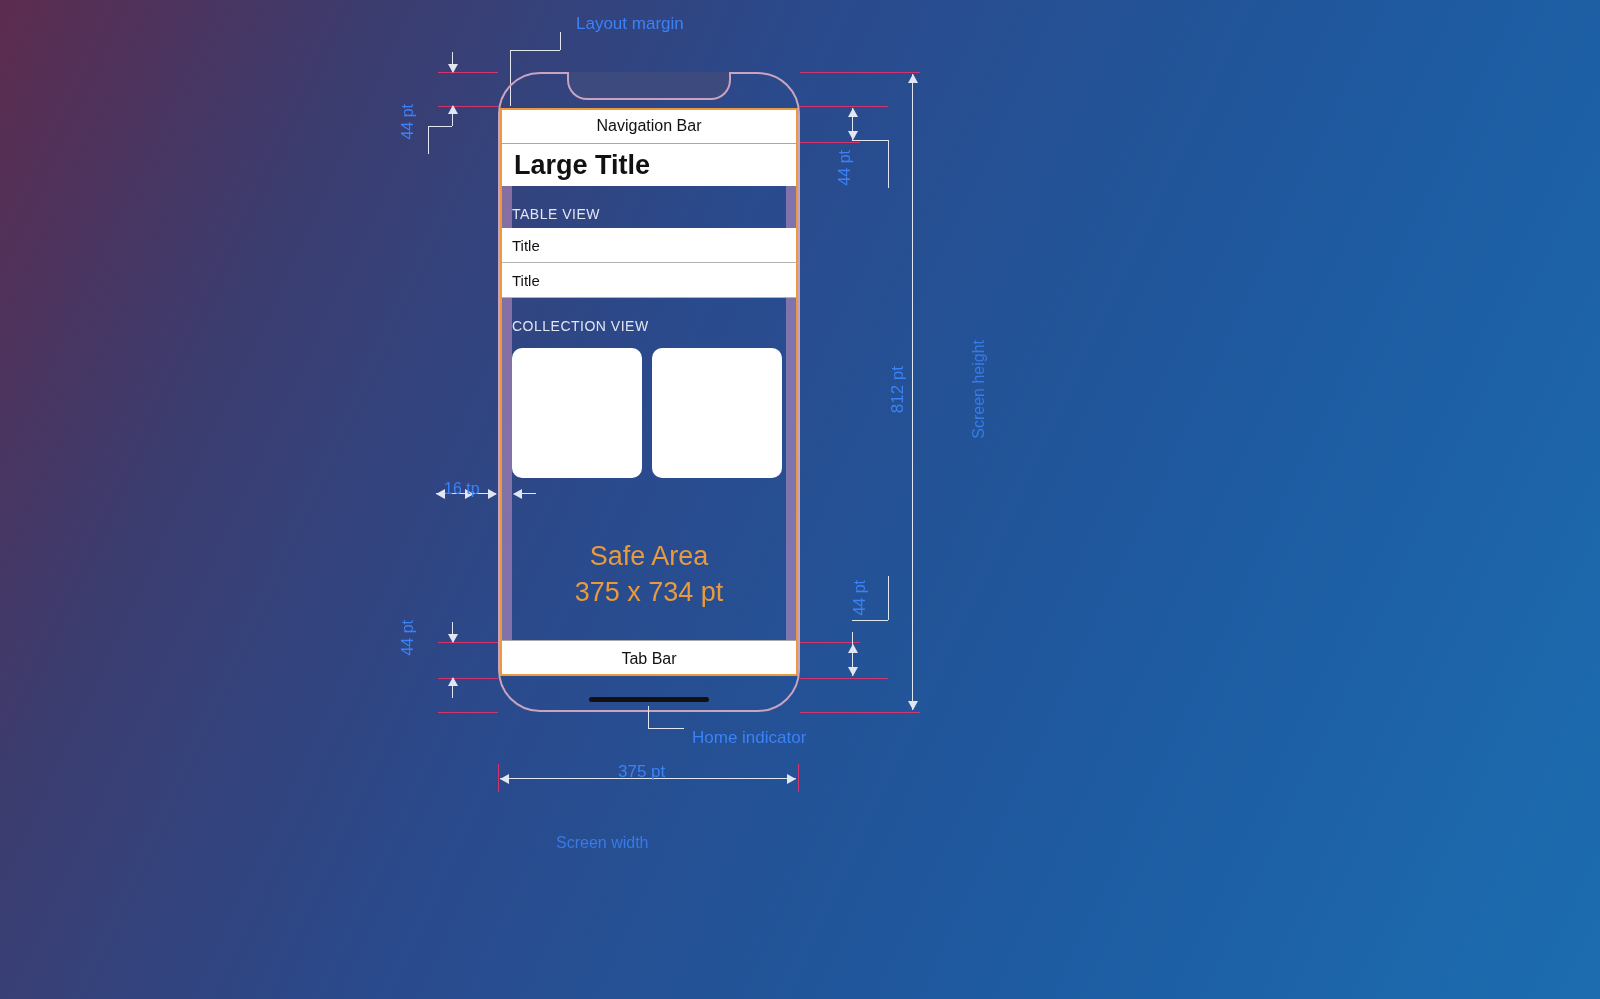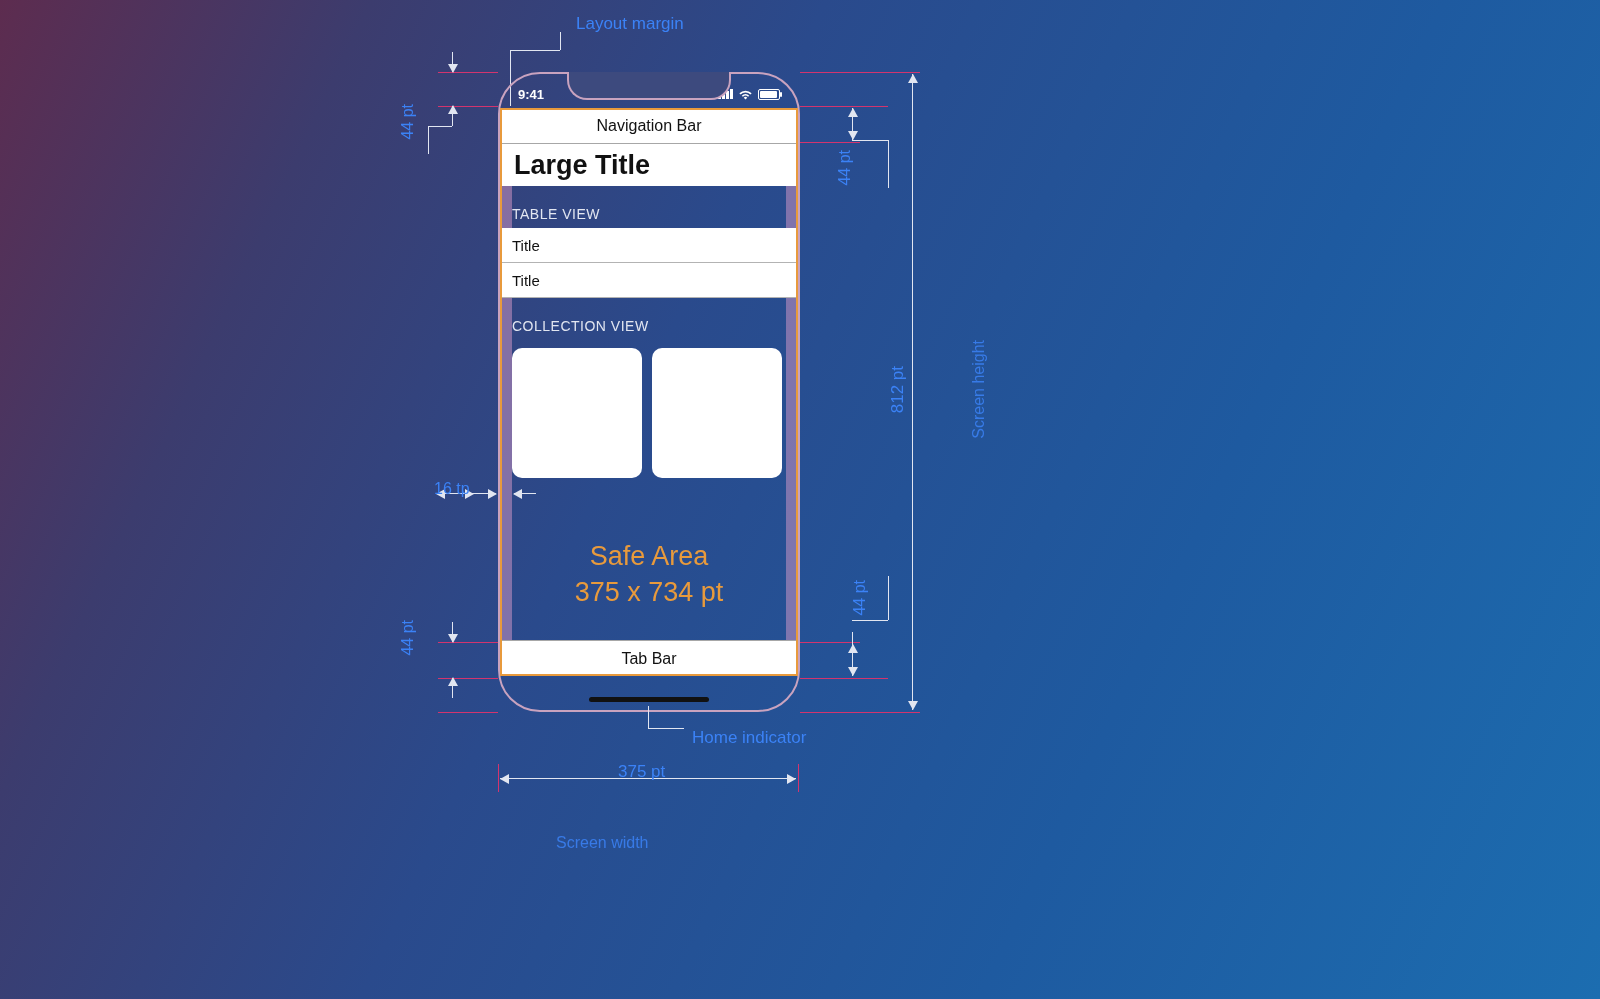--- a/index.html
+++ b/index.html
@@ -136,37 +136,20 @@
 
 <div class="canvas">
 
   <div class="dim-label" style="left:576px;top:14px">Layout margin</div>
   <div class="lead" style="left:560px;top:32px;width:1px;height:18px"></div>
   <div class="lead" style="left:510px;top:50px;width:50px;height:1px"></div>
   <div class="lead" style="left:510px;top:50px;width:1px;height:56px"></div>
 
   <div class="phone">
     <div class="notch"></div>
-    <div class="statusbar">
-      <span>9:41</span>
-      <span class="status-icons">
-        <span class="bars">
-            <i style="height:4px"></i>
-            <i style="height:6px"></i>
-            <i style="height:8px"></i>
-            <i style="height:10px"></i>
-          </span>
-        <svg class="wifi" viewBox="0 0 20 14">
-            <path d="M10 13.5l-2.3-2.3a3.3 3.3 0 014.6 0L10 13.5zm-5-5a7 7 0 0110 0l-1.6 1.6a4.8 4.8 0 00-6.8 0L5 8.5zm-3.2-3.2a11.5 11.5 0 0116.4 0L16.6 7a9.2 9.2 0 00-13.2 0L1.8 5.3z" fill="#fff"></path>
-          </svg>
-        <span class="batt">
-            <i></i>
-          </span>
-      </span>
-    </div>
 
     <div class="layout-margins"></div>
     <div class="safe-outline"></div>
 
     <div class="content">
       <div class="navbar">Navigation Bar</div>
       <div class="largetitle">Large Title</div>
 
       <div class="section-label">TABLE VIEW</div>
       <div class="tablerow">Title</div>
@@ -200,21 +183,21 @@
   <div class="hrule" style="left:800px;top:106px;width:88px"></div>
   <div class="hrule" style="left:800px;top:142px;width:60px"></div>
   <div class="arrow-line-v" style="left:852px;top:108px;height:32px"></div>
   <div class="lead" style="left:852px;top:140px;width:36px;height:1px"></div>
   <div class="lead" style="left:888px;top:140px;width:1px;height:48px"></div>
   <div class="dim-label v small" style="left:836px;top:150px">44 pt</div>
 
   <div class="arrow-out-right" style="left:474px;top:493px"></div>
   <div class="arrow-out-left" style="left:514px;top:493px"></div>
   <div class="arrow-line-h" style="left:436px;top:493px;width:38px;border:none;background:#e2e6f1"></div>
-  <div class="dim-label small" style="left:434px;top:480px">16 tp</div>
+  <div class="dim-label small" style="left:444px;top:480px">16 tp</div>
 
   <div class="hrule" style="left:438px;top:642px;width:60px"></div>
   <div class="hrule" style="left:438px;top:678px;width:60px"></div>
   <div class="arrow-out-down" style="left:452px;top:622px"></div>
   <div class="arrow-out-up" style="left:452px;top:678px"></div>
   <div class="hrule" style="left:438px;top:712px;width:60px"></div>
   <div class="dim-label v small" style="left:399px;top:620px">44 pt</div>
 
   <div class="hrule" style="left:800px;top:642px;width:60px"></div>
   <div class="hrule" style="left:800px;top:678px;width:88px"></div>

